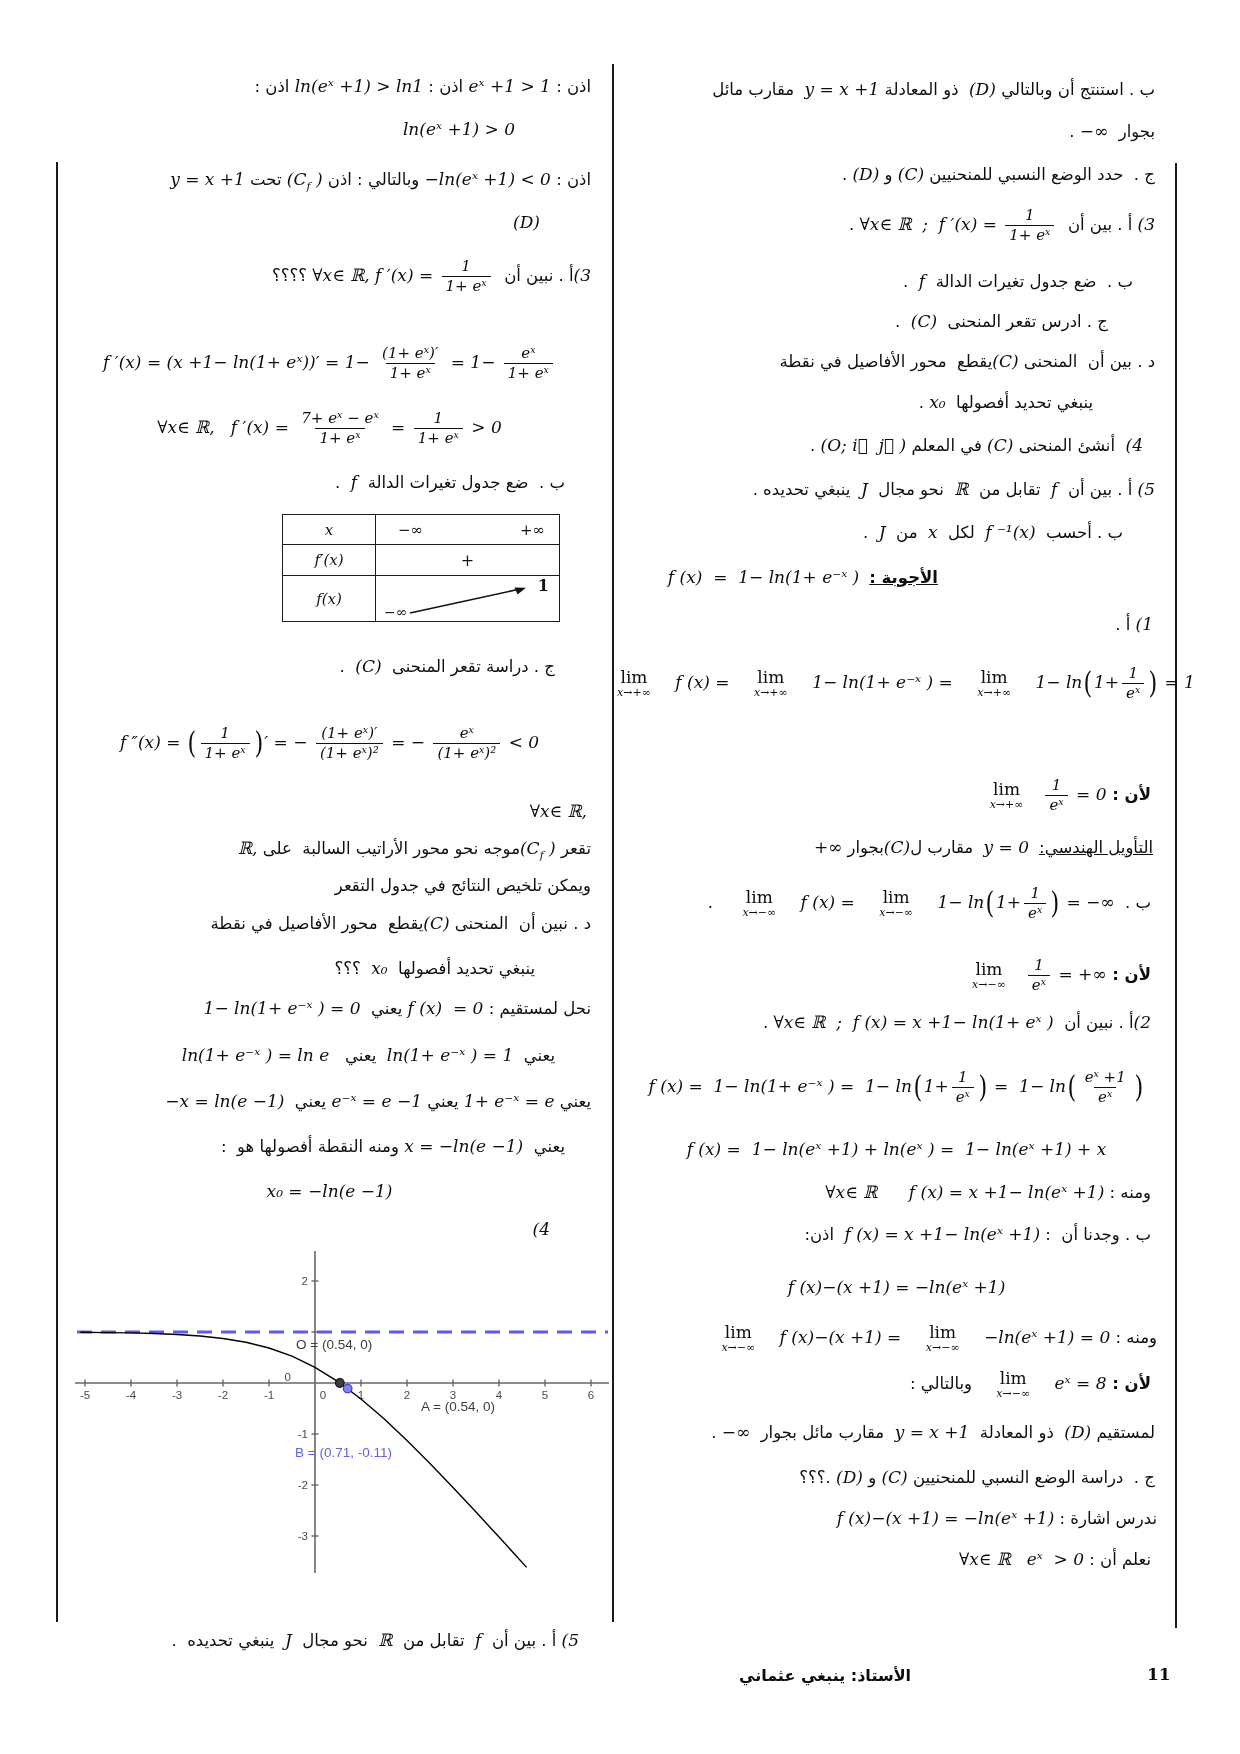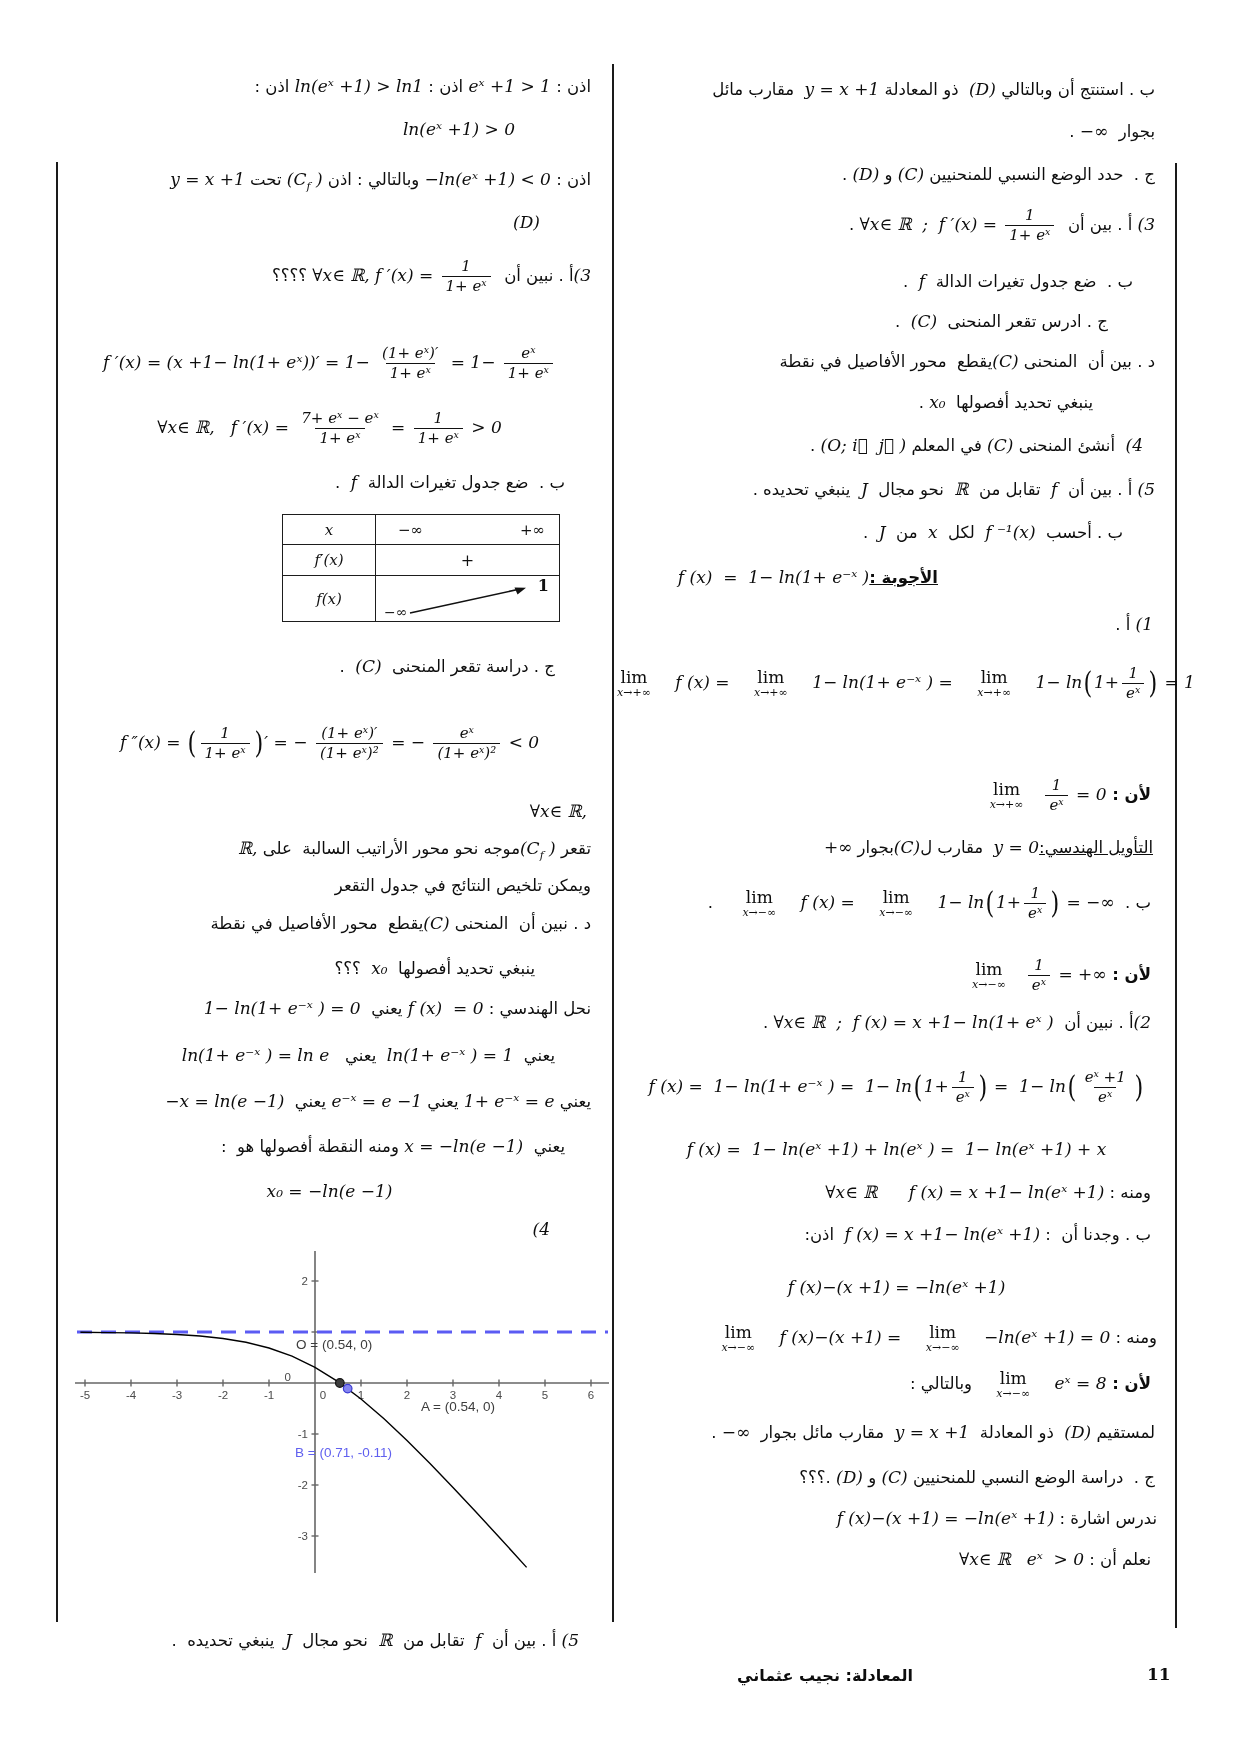--- a/index.html
+++ b/index.html
@@ -6,21 +6,21 @@
   #page{position:relative;width:1240px;height:1754px;margin:0 auto;background:#ffffff;
         font-family:"DejaVu Sans",sans-serif;color:#0d0d0d;overflow:hidden;}
   .vline{position:absolute;width:2px;background:#1a1a1a;}
   .line{position:absolute;display:flex;direction:rtl;align-items:center;justify-content:flex-start;
         font-size:16.5px;line-height:1.25;white-space:nowrap;}
   .lline{left:64px;right:645px;}
   .rline{left:630px;right:77px;}
   .line.center{justify-content:center;}
   .ar{white-space:pre-wrap;}
   .b{font-weight:bold;}
-  .u{text-decoration:underline;}
+  .u{text-decoration:underline;padding-left:10px;}
   .math{font-family:"DejaVu Serif",serif;font-style:italic;font-size:17px;white-space:pre;direction:ltr;unicode-bidi:embed;}
   .msub{font-family:"DejaVu Serif",serif;font-style:italic;font-size:11px;align-self:flex-end;margin-bottom:-3px;}
   .mgroup{direction:ltr;display:inline-flex;align-items:center;}
   .frac{display:inline-flex;flex-direction:column;align-items:center;line-height:1;margin:0 3px;vertical-align:middle;}
   .frac .math{font-size:15px;}
   .fnum{padding:0 4px 2px;display:inline-flex;align-items:flex-end;}
   .fden{border-top:1.4px solid #111;padding:2px 4px 0;display:inline-flex;}
   .lim{display:inline-flex;flex-direction:column;align-items:center;line-height:1;margin:0 19px;}
   .limtop{font-family:"DejaVu Serif",serif;font-size:17px;}
   .limsub{font-family:"DejaVu Serif",serif;font-style:italic;font-size:11px;margin-top:1px;white-space:nowrap;}
@@ -232,21 +232,21 @@
         <span class="ar">يقطع  محور الأفاصيل في نقطة</span>
       </div>
       <div class="line lline" style="top: 955px; height: 28px; padding-right: 60px;">
         <span class="ar">ينبغي تحديد أفصولها  </span>
         <span class="mgroup">
           <span class="math">x₀</span>
         </span>
         <span class="ar">  ؟؟؟</span>
       </div>
       <div class="line lline" style="top: 993px; height: 32px; padding-right: 4px;">
-        <span class="ar">نحل الهندسي : </span>
+        <span class="ar">نحل لمستقيم : </span>
         <span class="mgroup">
           <span class="math">f (x)  = 0</span>
         </span>
         <span class="ar"> يعني  </span>
         <span class="mgroup">
           <span class="math">1− ln(1+ e⁻ˣ ) = 0</span>
         </span>
       </div>
       <div class="line lline" style="top: 1040px; height: 32px; padding-right: 40px;">
         <span class="ar">يعني  </span>
@@ -749,15 +749,15 @@
       <text x="234" y="136" fill="#4a4a4a" font-size="11.5" font-family="Liberation Sans, sans-serif" text-anchor="end">0</text>
       <line x1="20" y1="87" x2="551" y2="87" stroke="#5b5bf3" stroke-width="3.2" stroke-dasharray="15,9"></line>
       <polyline points="23.4,87.3 51.0,87.6 74.0,87.9 97.0,88.5 120.0,89.5 143.0,91.0 166.0,93.5 189.0,97.3 212.0,103.0 235.0,111.2 258.0,122.3 281.0,136.7 304.0,154.0 327.0,173.8 350.0,195.5 373.0,218.5 396.0,242.5 419.0,267.1 442.0,291.9 469.6,322.4" fill="none" stroke="#000000" stroke-width="1.4"></polyline>
       <text x="239" y="104" fill="#3d3d3d" font-size="13.5" font-family="Liberation Sans, sans-serif">O = (0.54, 0)</text>
       <circle cx="282.84000000000003" cy="138" r="4.3" fill="#3d3d3d" stroke="#111111" stroke-width="1.2"></circle>
       <text x="364" y="166" fill="#3d3d3d" font-size="13.5" font-family="Liberation Sans, sans-serif">A = (0.54, 0)</text>
       <circle cx="290.65999999999997" cy="143.61" r="4.3" fill="#8585f2" stroke="#3b3bd0" stroke-width="1.2"></circle>
       <text x="238" y="212" fill="#6060ef" font-size="13.5" font-family="Liberation Sans, sans-serif">B = (0.71, -0.11)</text>
     </svg>
 
-  <div id="footer-teacher">المعادلة: نجيب عثماني</div>
+  <div id="footer-teacher">الأستاذ: ينبغي عثماني</div>
   <div id="footer-page">11</div>
 </div>
 
 </body></html>

